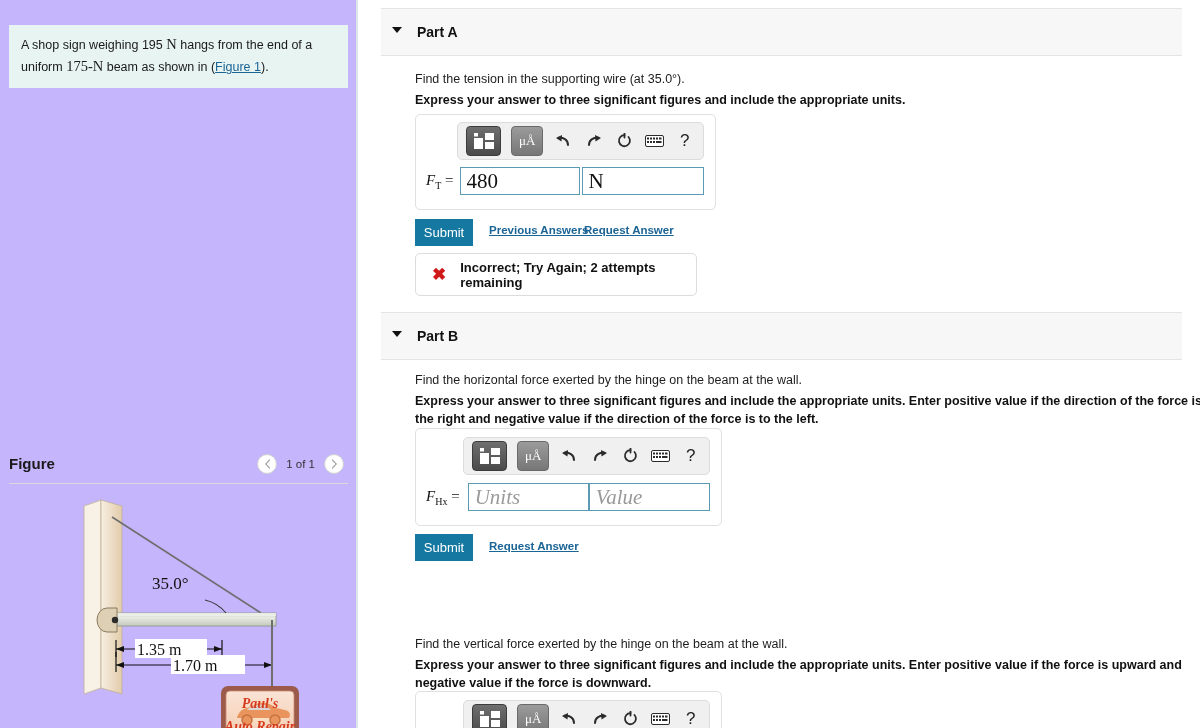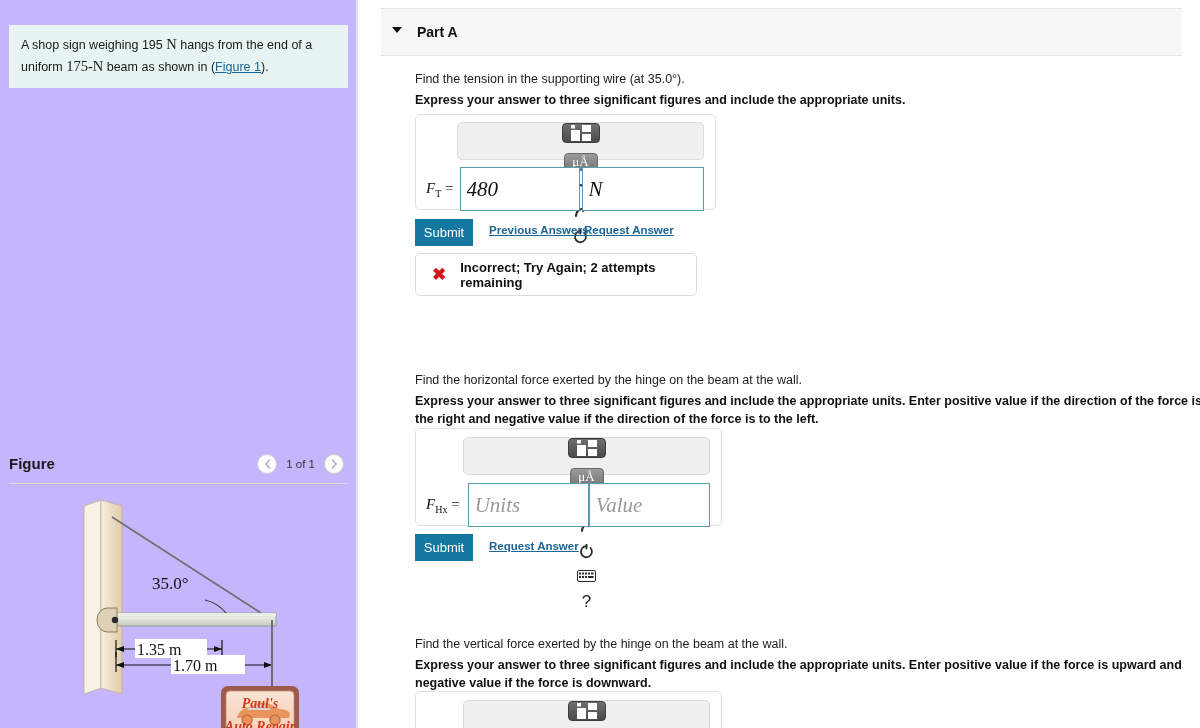--- a/index.html
+++ b/index.html
@@ -109,21 +109,20 @@
   }
   .toolbar {
     position: absolute;
     background: #f0f0f0;
     border: 1px solid #dcdcdc;
     border-radius: 5px;
     display: flex; align-items: center;
     padding: 0 8px;
     gap: 10px;
     height: 38px;
-    flex-direction: column;
   }
   .tb-sq {
     width: 38px; height: 30px; border-radius: 4px;
     background: linear-gradient(#6f6f6f, #4a4a4a);
     border: 1px solid #3c3c3c;
     display: flex; align-items: center; justify-content: center;
     cursor: pointer;
   }
   .tb-sq.light {
     background: linear-gradient(#9b9b9b, #777777);
@@ -147,29 +146,28 @@
   }
   .field-label {
     font-family: "Liberation Serif", serif;
     font-size: 15px; font-style: italic;
     color: #111; white-space: nowrap;
     margin-right: 6px;
   }
   .field-label sub { font-size: 10px; font-style: normal; }
   .field-label .eq { font-style: normal; }
   .inp {
-    height: 44px;
+    height: 28px;
     border: 1px solid #5a9ab3;
     background: #fff;
     font-family: "Liberation Serif", serif;
     font-size: 21px;
     color: #111;
     padding: 0 6px;
     outline: none;
-    font-style: italic;
   }
   .inp::placeholder { color: #9a9a9a; font-style: italic; }
 
   .submit-btn {
     position: absolute;
     background: #1478a0;
     color: #fff;
     border: none;
     font-family: "Liberation Sans", sans-serif;
     font-size: 13px;
@@ -371,20 +369,24 @@
 
     <button class="submit-btn" style="left:55px; top:219px;">Submit</button>
     <div class="link-btn" style="left:129px; top:224px;">Previous Answers</div>
     <div class="link-btn" style="left:224px; top:224px;">Request Answer</div>
 
     <div class="feedback" style="left:55px; top:253px; width:282px;">
       <span class="fb-x">✖</span>
       <span class="fb-text">Incorrect; Try Again; 2 attempts remaining</span>
     </div>
 
+    <div class="part-band" style="top:312px;">
+      <div class="part-caret"></div>
+      <div class="part-label">Part B</div>
+    </div>
     <div class="q-text" style="left:55px; top:371px; width:790px;">Find the horizontal force exerted by the hinge on the beam at the wall.</div>
     <div class="q-bold" style="left:55px; top:392px; width:805px;">Express your answer to three significant figures and include the appropriate units. Enter positive value if the direction of the force is to the right and negative value if the direction of the force is to the left.</div>
 
     <div class="ans-box" style="left:55px; top:428px; width:307px; height:98px;">
       <div class="toolbar" style="left:47px; top:8px; width:247px;">
         <div class="tb-sq">
           <svg width="22" height="18" viewBox="0 0 22 18">
             <rect x="1" y="6" width="9" height="11" fill="#fff"></rect>
             <rect x="12" y="1" width="9" height="7" fill="#fff"></rect>
             <rect x="12" y="10" width="9" height="7" fill="#fff"></rect>

